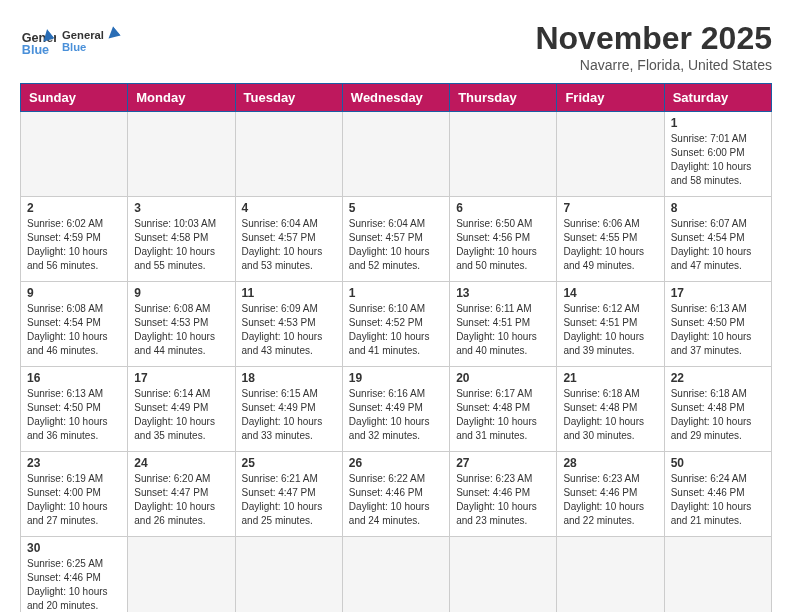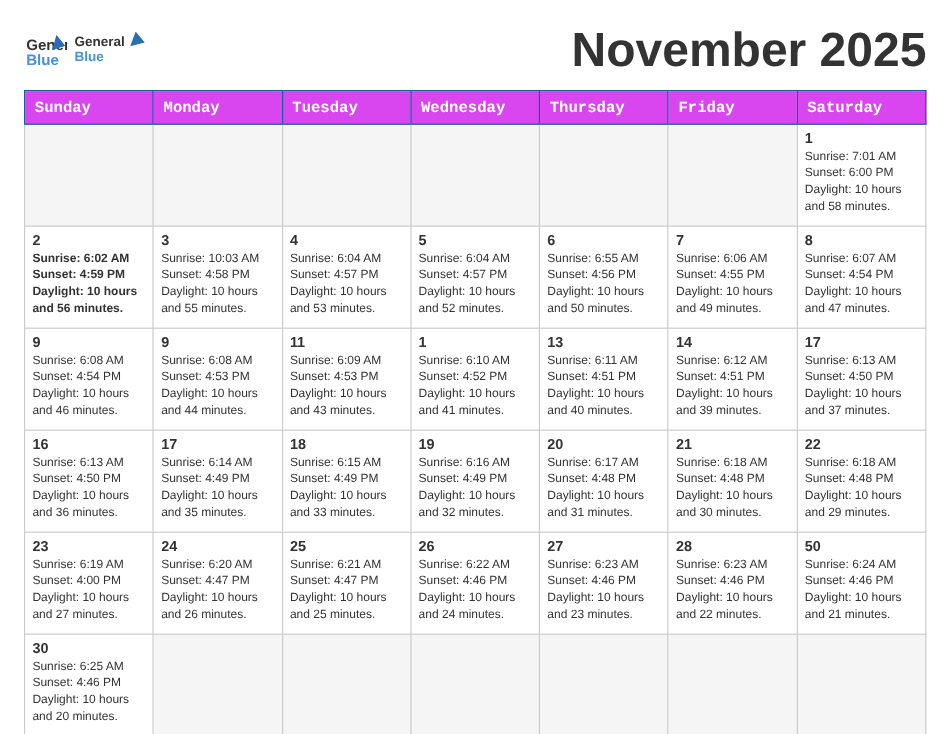--- a/index.html
+++ b/index.html
@@ -22,41 +22,40 @@
       gap: 6px;
     }
     .logo-icon {
       width: 36px;
       height: 36px;
     }
     .title-section {
       text-align: right;
     }
     .month-title {
-      font-size: 40px;
+      font-size: 32px;
       font-weight: bold;
       color: #333;
     }
     .location {
       font-size: 14px;
       color: #555;
     }
     .calendar {
       width: 100%;
       border-collapse: collapse;
       border: 1px solid #ccc;
     }
     .calendar th {
-      background-color: #d946ef;
+      background-color: #be185d;
       color: white;
       text-align: left;
       padding: 6px 8px;
       font-size: 13px;
       border: 1px solid #1a5da5;
-      font-family: Liberation Mono, monospace;
     }
     .calendar td {
       vertical-align: top;
       border: 1px solid #ccc;
       padding: 4px 6px;
       width: calc(100% / 7);
       min-height: 80px;
       font-size: 10.5px;
       color: #333;
       background: #fff;
@@ -97,20 +96,21 @@
           <text x="0" y="18" font-size="15" font-weight="bold" fill="#333" font-family="Arial">General</text>
           <text x="0" y="34" font-size="15" font-weight="bold" fill="#4a90d9" font-family="Arial">Blue</text>
           <polygon points="68,2 78,14 68,12" fill="#4a90d9"></polygon>
           <polygon points="68,2 78,14 62,18 68,2" fill="#2a6db5"></polygon>
         </svg>
       </div>
     </div>
   </div>
   <div class="title-section">
     <div class="month-title">November 2025</div>
+    <div class="location">Navarre, Florida, United States</div>
   </div>
 </div>
 
 <table class="calendar">
   <thead>
     <tr>
     <th>Sunday</th>
         <th>Monday</th>
         <th>Tuesday</th>
         <th>Wednesday</th>
@@ -131,21 +131,21 @@
           <span class="day-number">1</span>
           <div class="day-info" style="white-space: pre-line;">Sunrise: 7:01 AM
 Sunset: 6:00 PM
 Daylight: 10 hours
 and 58 minutes.</div>
         </td>
       </tr>
       <tr class="calendar-row">
         <td>
           <span class="day-number">2</span>
-          <div class="day-info" style="white-space: pre-line; font-weight: bold;">Sunrise: 6:02 AM
+          <div class="day-info" style="white-space: pre-line;">Sunrise: 6:02 AM
 Sunset: 4:59 PM
 Daylight: 10 hours
 and 56 minutes.</div>
         </td>
         <td>
           <span class="day-number">3</span>
           <div class="day-info" style="white-space: pre-line;">Sunrise: 10:03 AM
 Sunset: 4:58 PM
 Daylight: 10 hours
 and 55 minutes.</div>
@@ -159,21 +159,21 @@
         </td>
         <td>
           <span class="day-number">5</span>
           <div class="day-info" style="white-space: pre-line;">Sunrise: 6:04 AM
 Sunset: 4:57 PM
 Daylight: 10 hours
 and 52 minutes.</div>
         </td>
         <td>
           <span class="day-number">6</span>
-          <div class="day-info" style="white-space: pre-line;">Sunrise: 6:55 AM
+          <div class="day-info" style="white-space: pre-line;">Sunrise: 6:50 AM
 Sunset: 4:56 PM
 Daylight: 10 hours
 and 50 minutes.</div>
         </td>
         <td>
           <span class="day-number">7</span>
           <div class="day-info" style="white-space: pre-line;">Sunrise: 6:06 AM
 Sunset: 4:55 PM
 Daylight: 10 hours
 and 49 minutes.</div>

